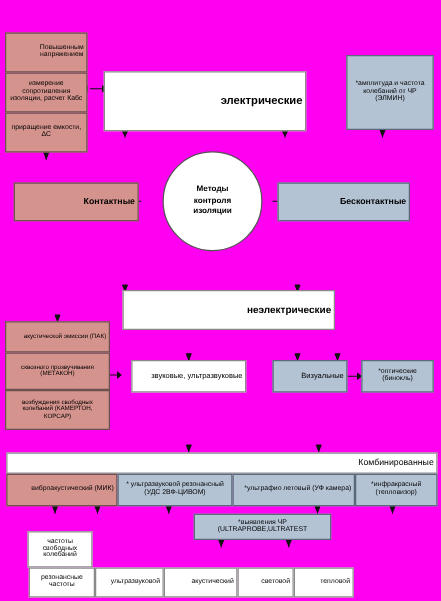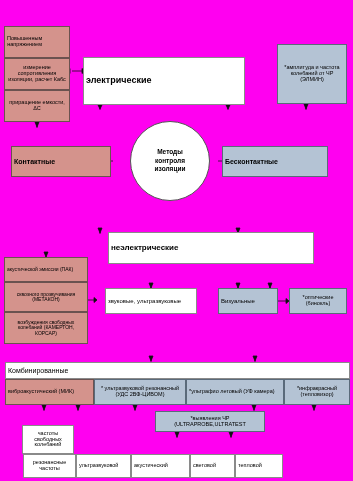--- a/index.html
+++ b/index.html
@@ -7,21 +7,21 @@
     width:353px;height:481px;
     background:#ff00f0;
     font-family:"Liberation Sans","DejaVu Sans",sans-serif;
     overflow:hidden;
     position:relative;
   }
   #canvas{position:absolute;left:0;top:0;width:353px;height:481px;}
   .box{
     position:absolute;
     box-sizing:border-box;
-    display:flex;align-items:center;justify-content:flex-start;
+    display:flex;align-items:center;justify-content:flex-end;
     text-align:center;
     line-height:1.08;
     color:#000;
     padding:1px 2px;
     overflow:hidden;
   }
   .pink{background:#d4938c;border:1px solid #6b5250;}
   .blue{background:#b4c3d4;border:1px solid #5a6a7a;}
   .white{background:#ffffff;border:1px solid #8a8a8a;}
   .b{font-weight:bold;}
@@ -145,21 +145,21 @@
 изоляции</span>
   </div>
 
   <div class="box pink b f7" style="left:11px;top:146px;width:100px;height:31px;">
     <span>Контактные</span>
   </div>
   <div class="box blue b f7" style="left:222px;top:146px;width:106px;height:31px;">
     <span>Бесконтактные</span>
   </div>
 
-  <div class="box white b f8" style="left:108px;top:232px;width:206px;height:32px;">
+  <div class="box white b f8" style="left:98px;top:232px;width:170px;height:32px;">
     <span>неэлектрические</span>
   </div>
 
   <div class="box pink f5" style="left:4px;top:257px;width:84px;height:25px;">
     <span>акустической эмиссии (ПАК)</span>
   </div>
   <div class="box pink f5" style="left:4px;top:282px;width:84px;height:30px;">
     <span>сквозного прозвучивания (МЕТАКОН)</span>
   </div>
   <div class="box pink f5" style="left:4px;top:312px;width:84px;height:32px;">

